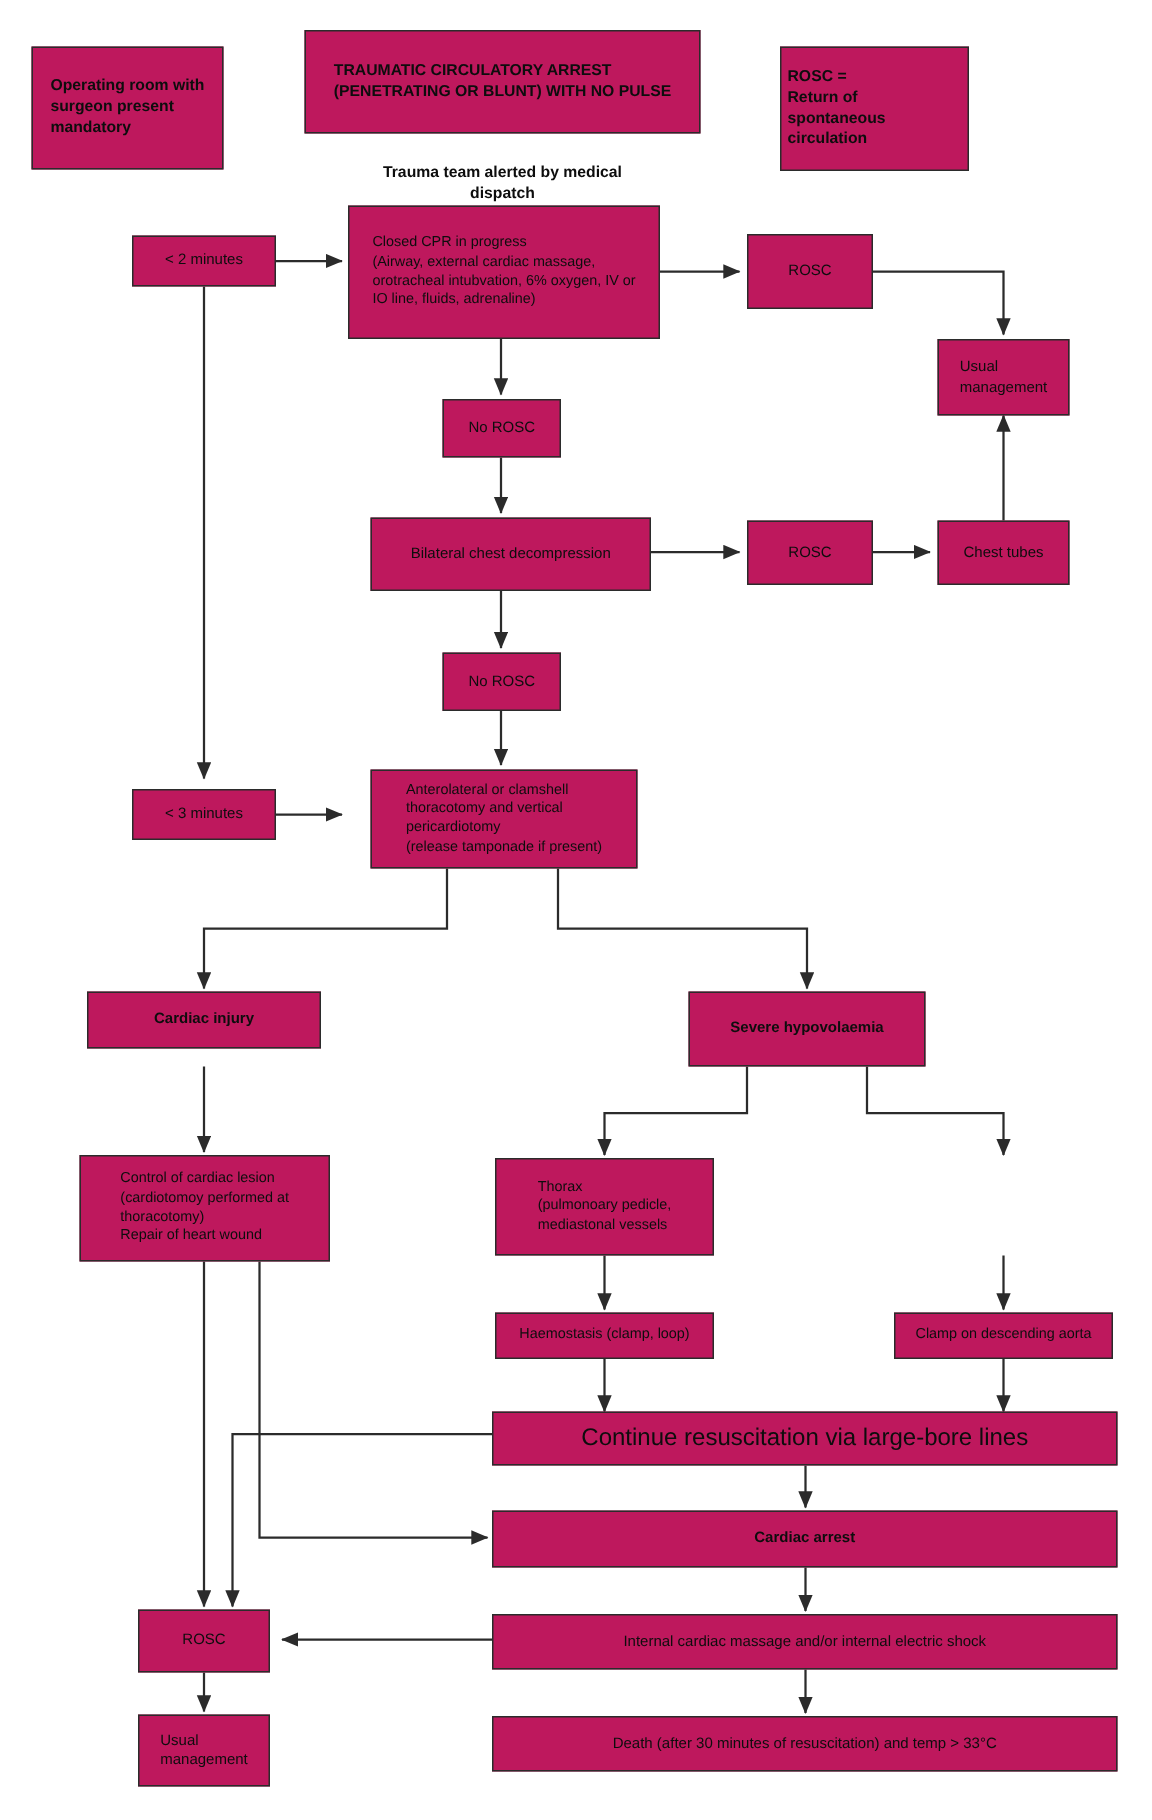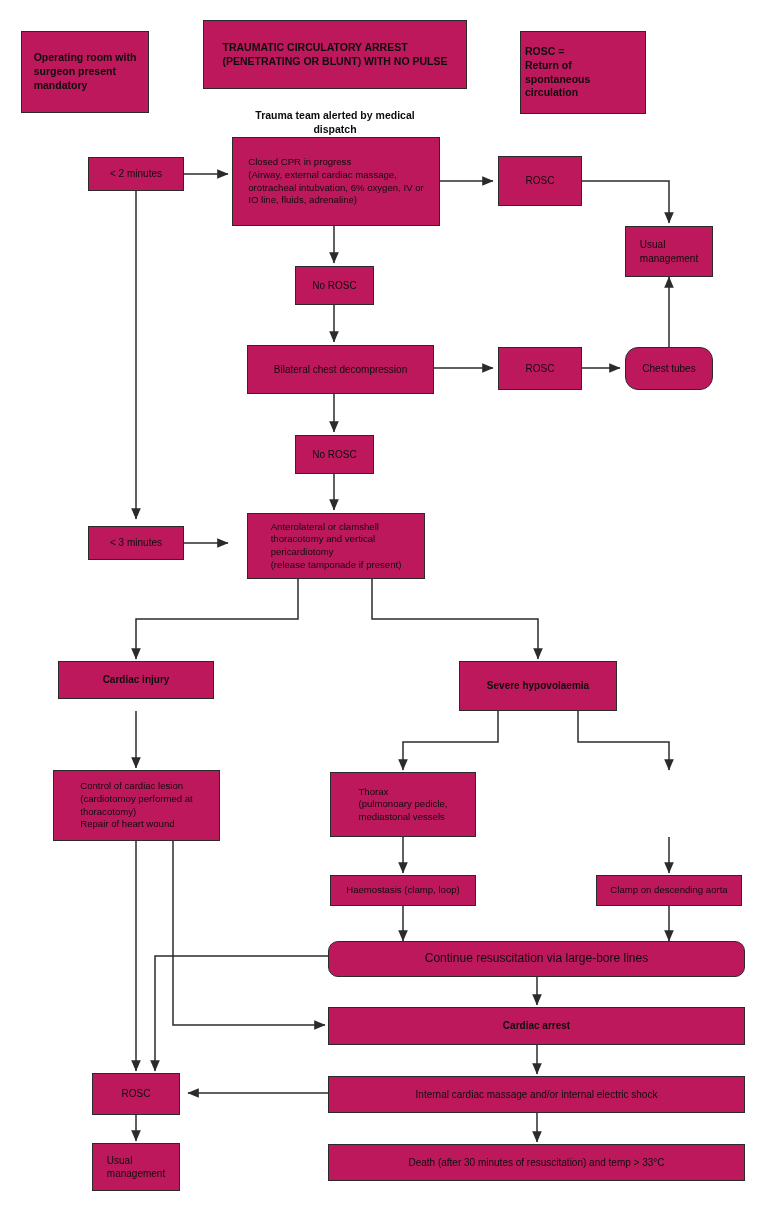--- a/index.html
+++ b/index.html
@@ -169,21 +169,21 @@
   </div>
 
   <div class="node" style="left:247px; top:345px; width:187px; height:49px; font-size:10px;">
     <span class="txt">Bilateral chest decompression</span>
   </div>
 
   <div class="node" style="left:498px; top:347px; width:84px; height:43px; font-size:10px;">
     <span class="txt">ROSC</span>
   </div>
 
-  <div class="node" style="left:625px; top:347px; width:88px; height:43px; font-size:10px;border-radius:13px;">
+  <div class="node" style="left:625px; top:347px; width:88px; height:43px; font-size:10px;">
     <span class="txt">Chest tubes</span>
   </div>
 
   <div class="node" style="left:295px; top:435px; width:79px; height:39px; font-size:10px;">
     <span class="txt">No ROSC</span>
   </div>
 
   <div class="node" style="left:88px; top:526px; width:96px; height:34px; font-size:10px;">
     <span class="txt">&lt; 3 minutes</span>
   </div>
@@ -218,21 +218,21 @@
 
 
   <div class="node" style="left:330px; top:875px; width:146px; height:31px; font-size:9.6px;">
     <span class="txt">Haemostasis (clamp, loop)</span>
   </div>
 
   <div class="node" style="left:596px; top:875px; width:146px; height:31px; font-size:9.6px;">
     <span class="txt">Clamp on descending aorta</span>
   </div>
 
-  <div class="node" style="left:328px; top:941px; width:417px; height:36px; font-size:12px;border-radius:10px;">
+  <div class="node" style="left:328px; top:941px; width:417px; height:36px; font-size:16px;">
     <span class="txt">Continue resuscitation via large-bore lines</span>
   </div>
 
   <div class="node bold" style="left:328px; top:1007px; width:417px; height:38px; font-size:10px;">
     <span class="txt">Cardiac arrest</span>
   </div>
 
   <div class="node" style="left:328px; top:1076px; width:417px; height:37px; font-size:10px;">
     <span class="txt">Internal cardiac massage and/or internal electric shock</span>
   </div>

